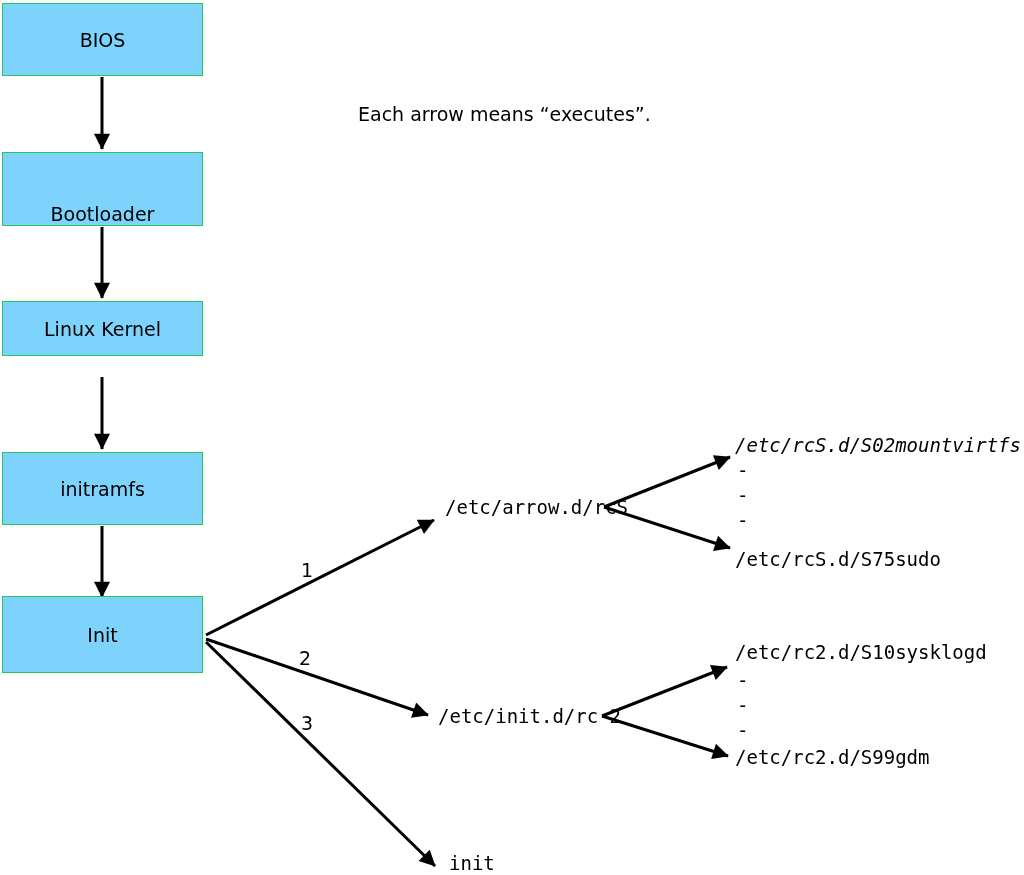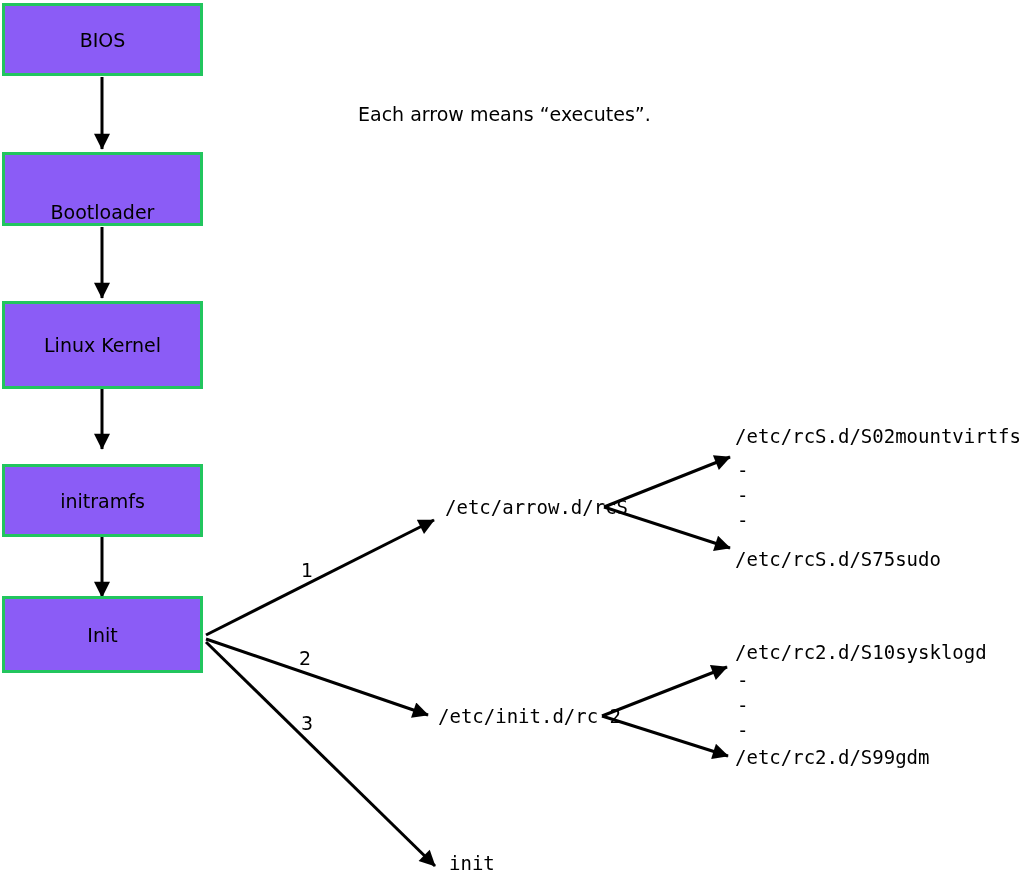--- a/index.html
+++ b/index.html
@@ -15,31 +15,31 @@
   #arrows {
     position: absolute;
     left: 0; top: 0;
     width: 1024px; height: 875px;
   }
   .flow-box {
     position: absolute;
     box-sizing: border-box;
     left: 2px;
     width: 201px;
-    border: 3px solid #22c55e;
-    background: #8b5cf6;
+    border: 1px solid #22c55e;
+    background: #7dd3fc;
     display: flex;
     align-items: center;
     justify-content: center;
     font-size: 19px;
   }
   #box-bios        { top: 3px;   height: 73px; }
   #box-bootloader  { top: 152px; height: 74px; align-items: flex-end; }
-  #box-kernel      { top: 301px; height: 88px; }
-  #box-initramfs   { top: 452px; height: 73px; margin-top: 12px; }
+  #box-kernel      { top: 301px; height: 55px; }
+  #box-initramfs   { top: 452px; height: 73px; }
   #box-init        { top: 596px; height: 77px; }
   .caption {
     position: absolute;
     left: 358px;
     top: 114px;
     transform: translateY(-50%);
     font-size: 19px;
     white-space: pre;
   }
   .mono {
@@ -104,21 +104,21 @@
   </div>
   <div class="flow-box" id="box-init">
     <span>Init</span>
   </div>
 
   <div class="num" style="left:307px; top:570px;">1</div>
   <div class="num" style="left:305px; top:658px;">2</div>
   <div class="num" style="left:307px; top:723px;">3</div>
 
   <div class="mono" style="left:445px; top:507px;">/etc/arrow.d/rcS</div>
-  <div class="mono" style="left:735px; top:436px;">/etc/rcS.d/S02mountvirtfs</div>
+  <div class="mono" style="left:735px; top:445px;font-style:italic;">/etc/rcS.d/S02mountvirtfs</div>
   <div class="mono" style="left:737px; top:470px;">-</div>
   <div class="mono" style="left:737px; top:495px;">-</div>
   <div class="mono" style="left:737px; top:520px;">-</div>
   <div class="mono" style="left:735px; top:547px;margin-top:12px;">/etc/rcS.d/S75sudo</div>
 
   <div class="mono" style="left:438px; top:716px;">/etc/init.d/rc 2</div>
   <div class="mono" style="left:735px; top:652px;">/etc/rc2.d/S10sysklogd</div>
   <div class="mono" style="left:737px; top:680px;">-</div>
   <div class="mono" style="left:737px; top:705px;">-</div>
   <div class="mono" style="left:737px; top:730px;">-</div>

